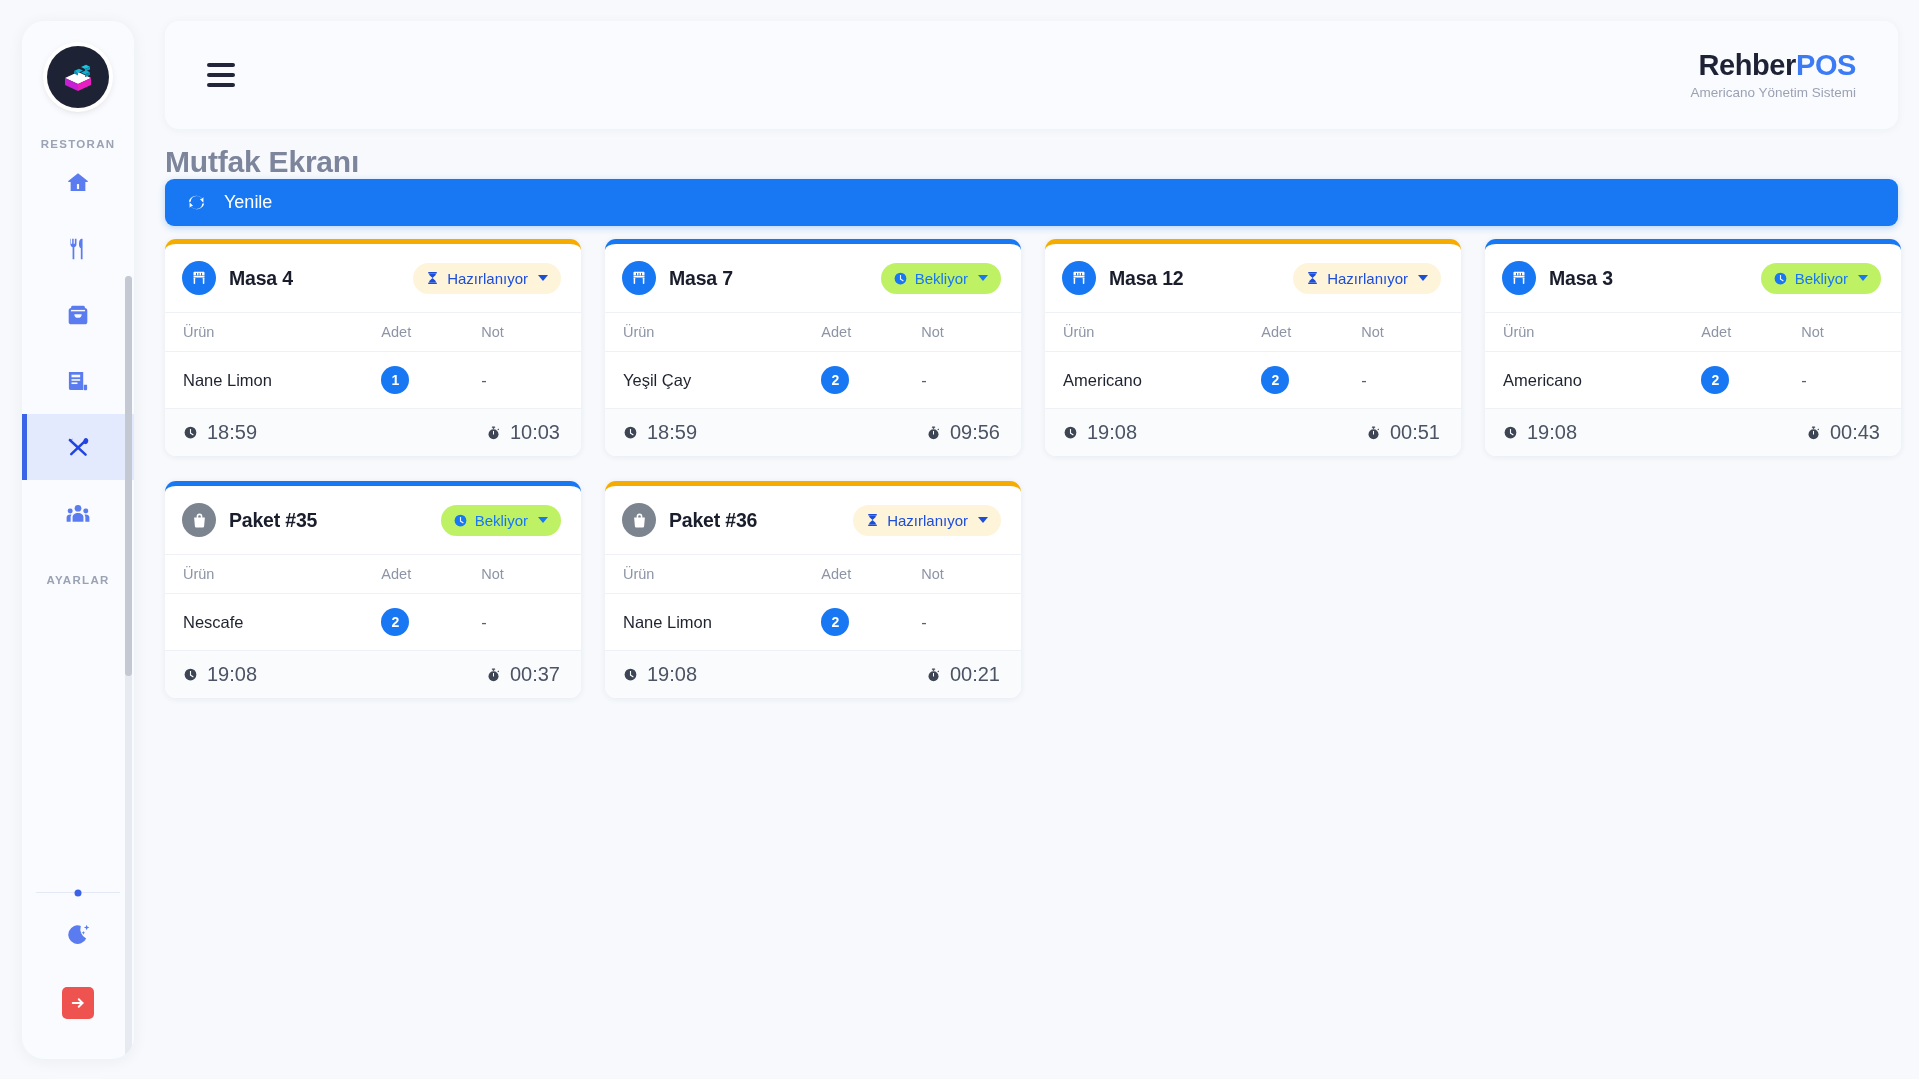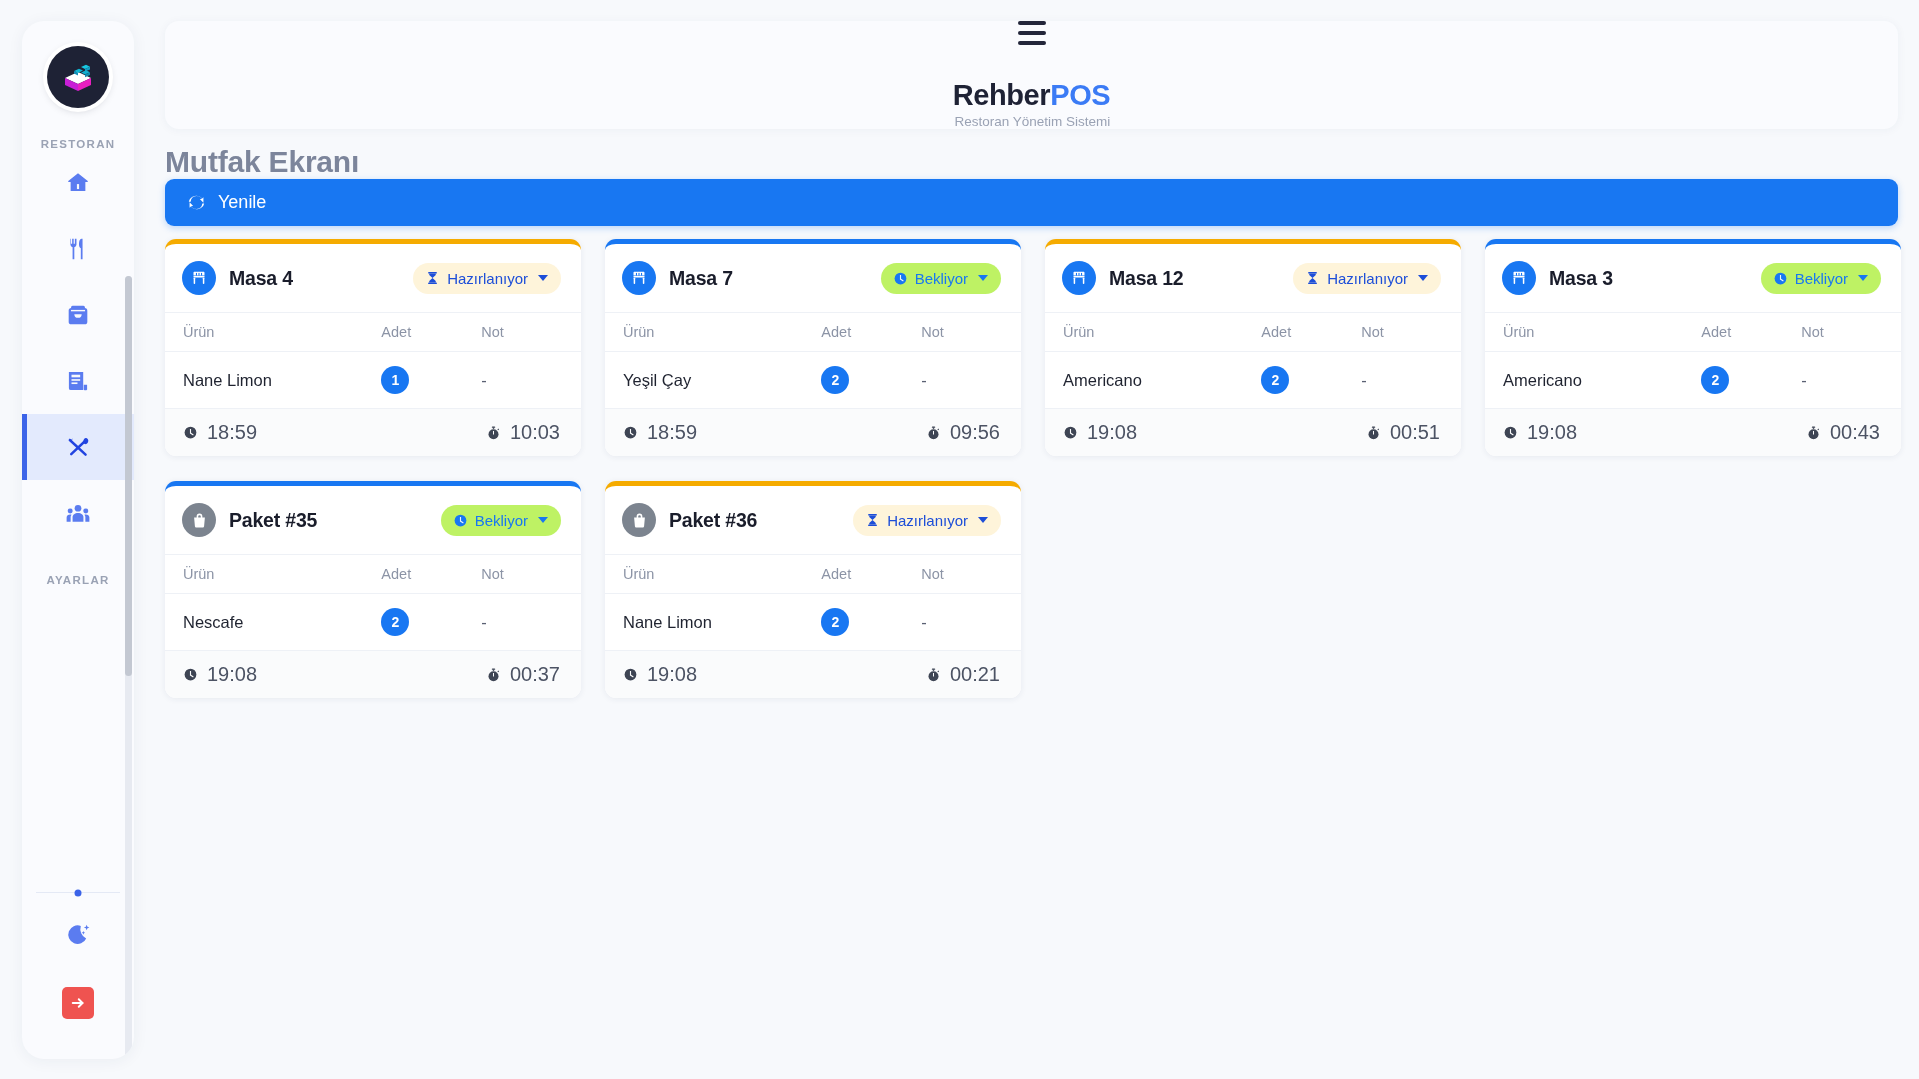--- a/index.html
+++ b/index.html
@@ -115,21 +115,20 @@
     position: absolute;
     left: 165px; top: 21px;
     width: 1733px; height: 108px;
     background: #FAFBFE;
     border-radius: 14px;
     box-shadow: 0 1px 10px rgba(40,52,90,.05);
     display: flex;
     align-items: center;
     justify-content: space-between;
     padding: 0 42px 0 42px;
-    flex-direction: column;
   }
   .hamburger { cursor: pointer; display: flex; flex-direction: column; gap: 6px; width: 28px; }
   .hamburger span { display: block; height: 4px; background: #23263A; border-radius: 2px; }
 
   .brand { text-align: right; }
   .brand-title {
     font-size: 29px;
     font-weight: 700;
     letter-spacing: -0.4px;
     line-height: 1.05;
@@ -151,21 +150,21 @@
   }
   .page-title {
     font-size: 30px;
     font-weight: 600;
     color: #7C859B;
     letter-spacing: -0.2px;
   }
   .btn-refresh {
     display: inline-flex;
     align-items: center;
-    gap: 11px;
+    gap: 17px;
     background: #1877F2;
     color: #fff;
     border: none;
     border-radius: 9px;
     padding: 13px 25px 13px 21px;
     font-size: 18px;
     font-weight: 500;
     font-family: inherit;
     cursor: pointer;
     box-shadow: 0 2px 7px rgba(24,119,242,.28);
@@ -396,21 +395,21 @@
   <header class="header">
     <div class="hamburger">
       <span></span>
       <span></span>
       <span></span>
     </div>
     <div class="brand">
       <div class="brand-title">
         <span class="b1">Rehber</span><span class="b2">POS</span>
       </div>
-      <div class="brand-sub">Restoran Yönetim Sistemi</div>
+      <div class="brand-sub">Americano Yönetim Sistemi</div>
     </div>
   </header>
 
   <div class="titlerow">
     <h1 class="page-title">Mutfak Ekranı</h1>
     <button class="btn-refresh">
       <svg class="ico" width="21" height="21" viewBox="0 0 24 24" fill="#fff">
         <path d="M12 4.6a7.4 7.4 0 0 1 6.3 3.5l-2.5.02 4.1 4.1V5.9l-1.4 1.4A9 9 0 0 0 3.2 11h2.1A7.4 7.4 0 0 1 12 4.6z"></path>
         <path d="M12 19.4a7.4 7.4 0 0 1-6.3-3.5l2.5-.02-4.1-4.1v6.3l1.4-1.4A9 9 0 0 0 20.8 13h-2.1a7.4 7.4 0 0 1-6.7 6.4z"></path>
       </svg>

